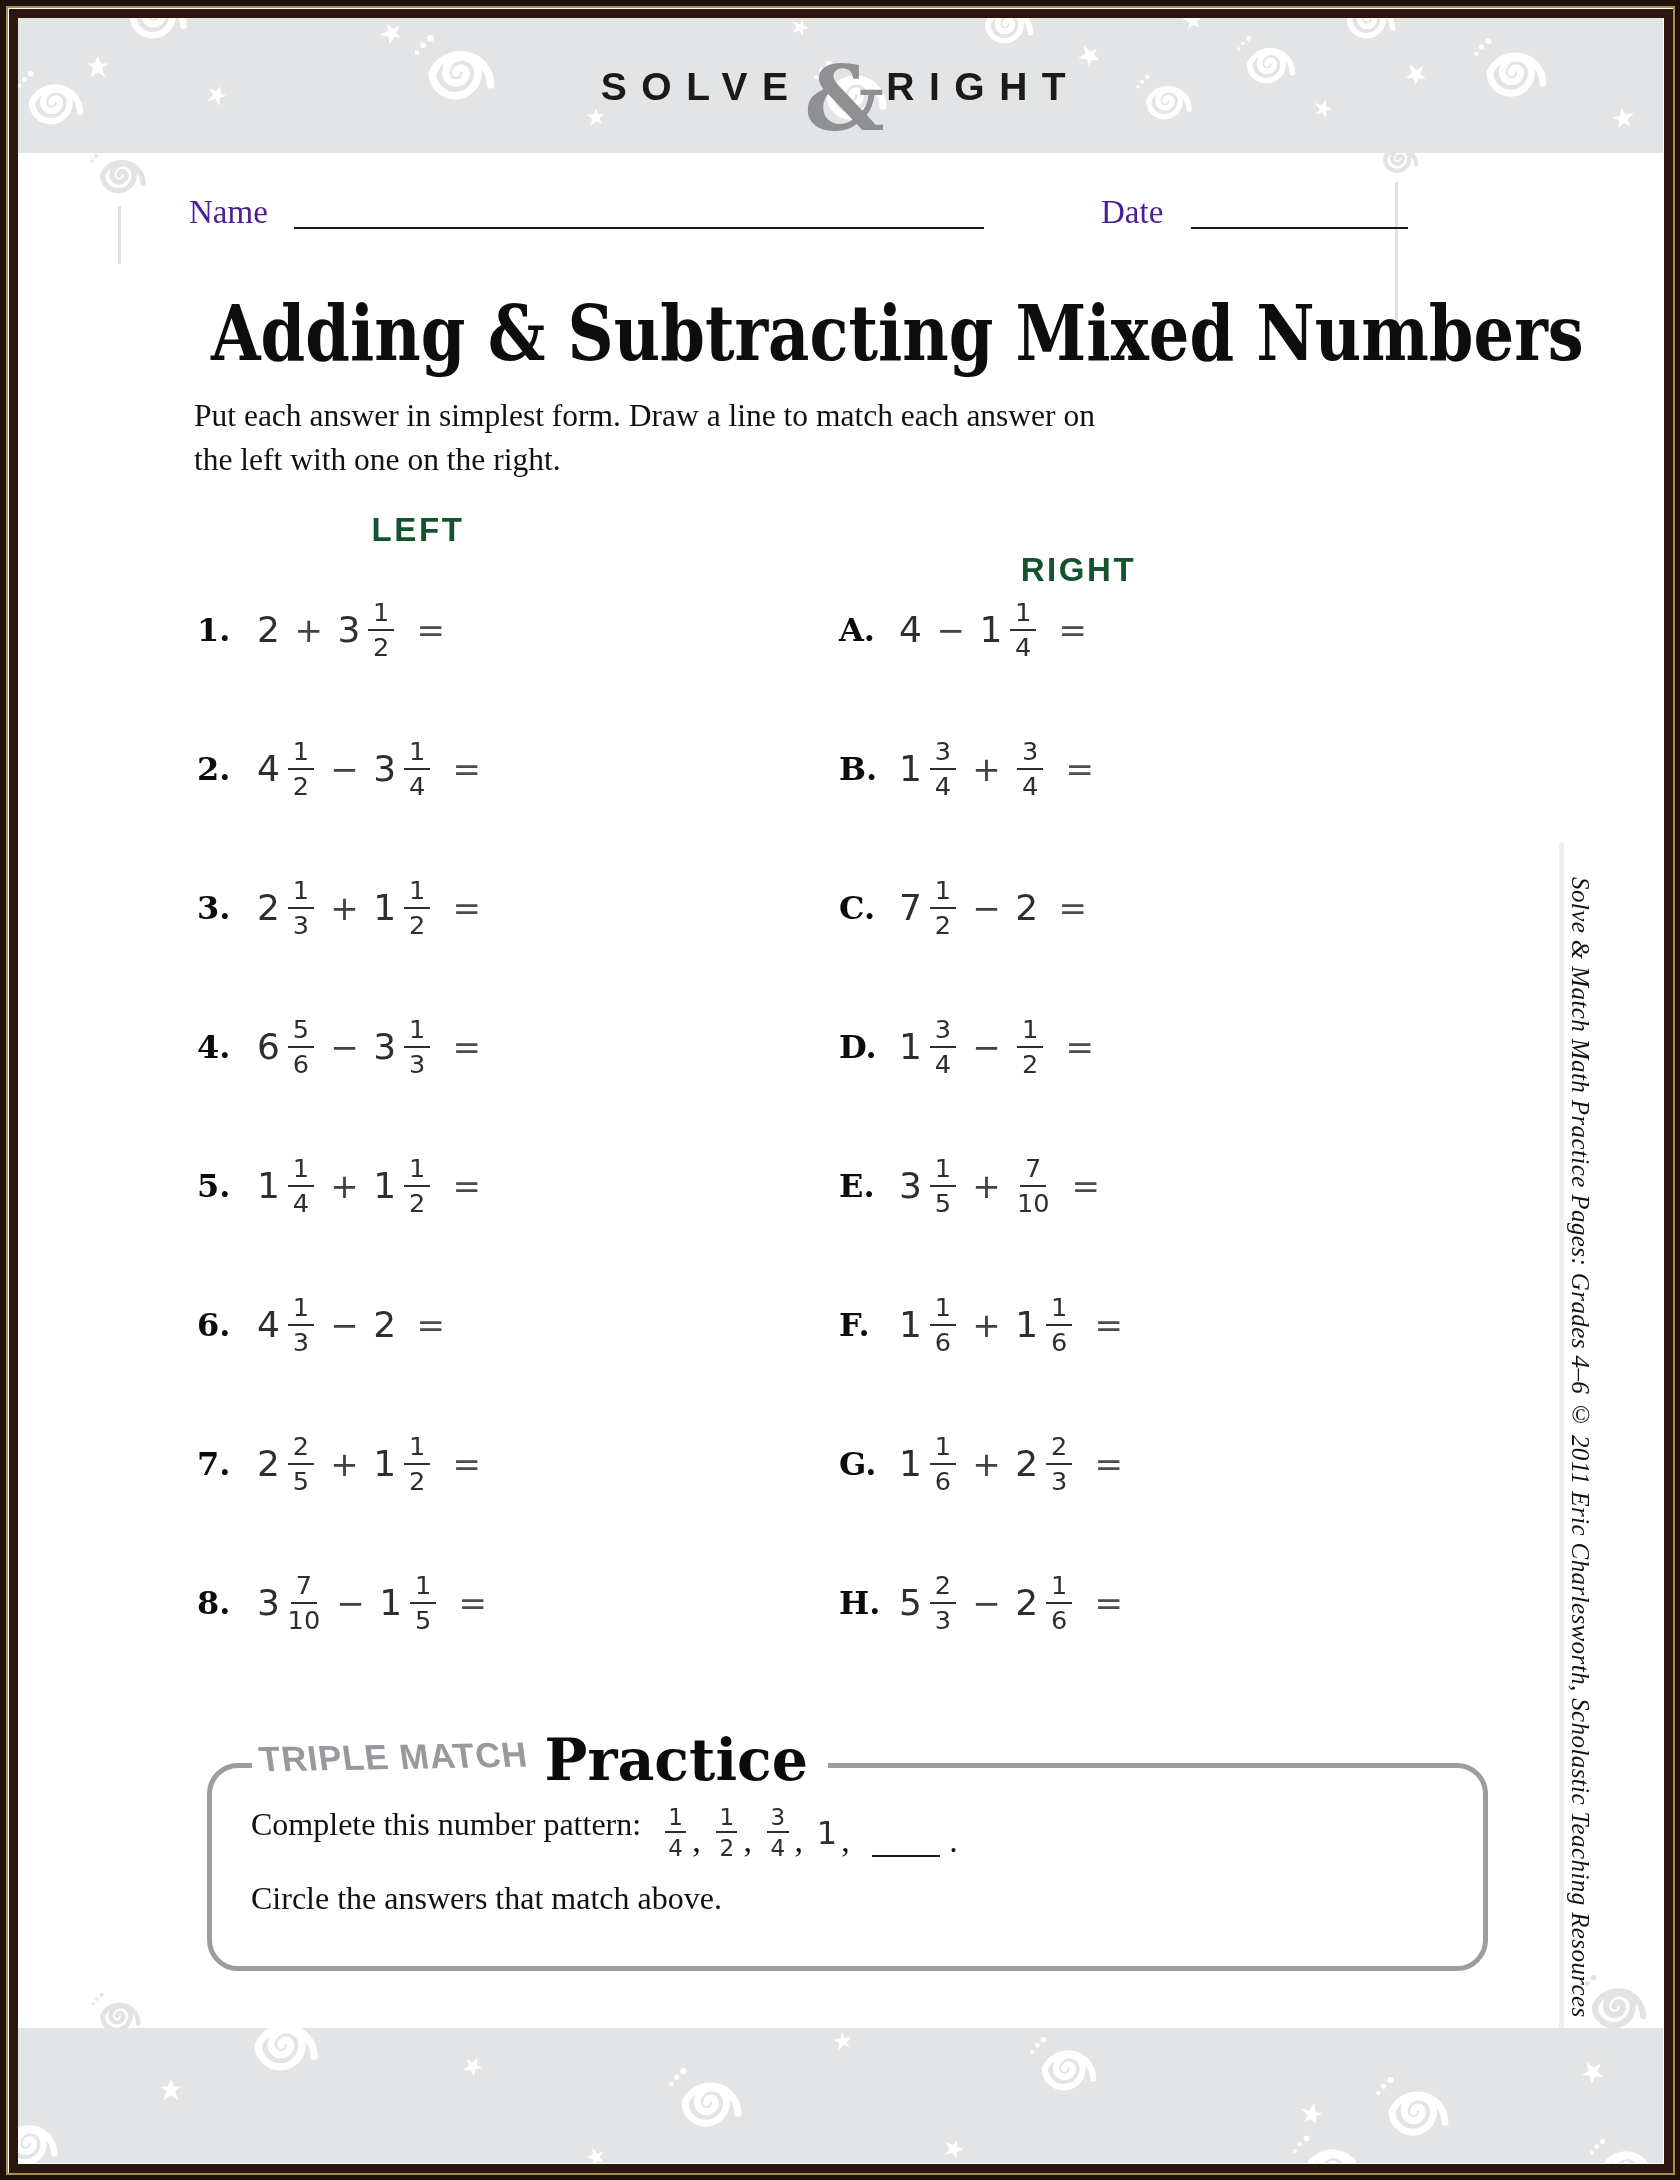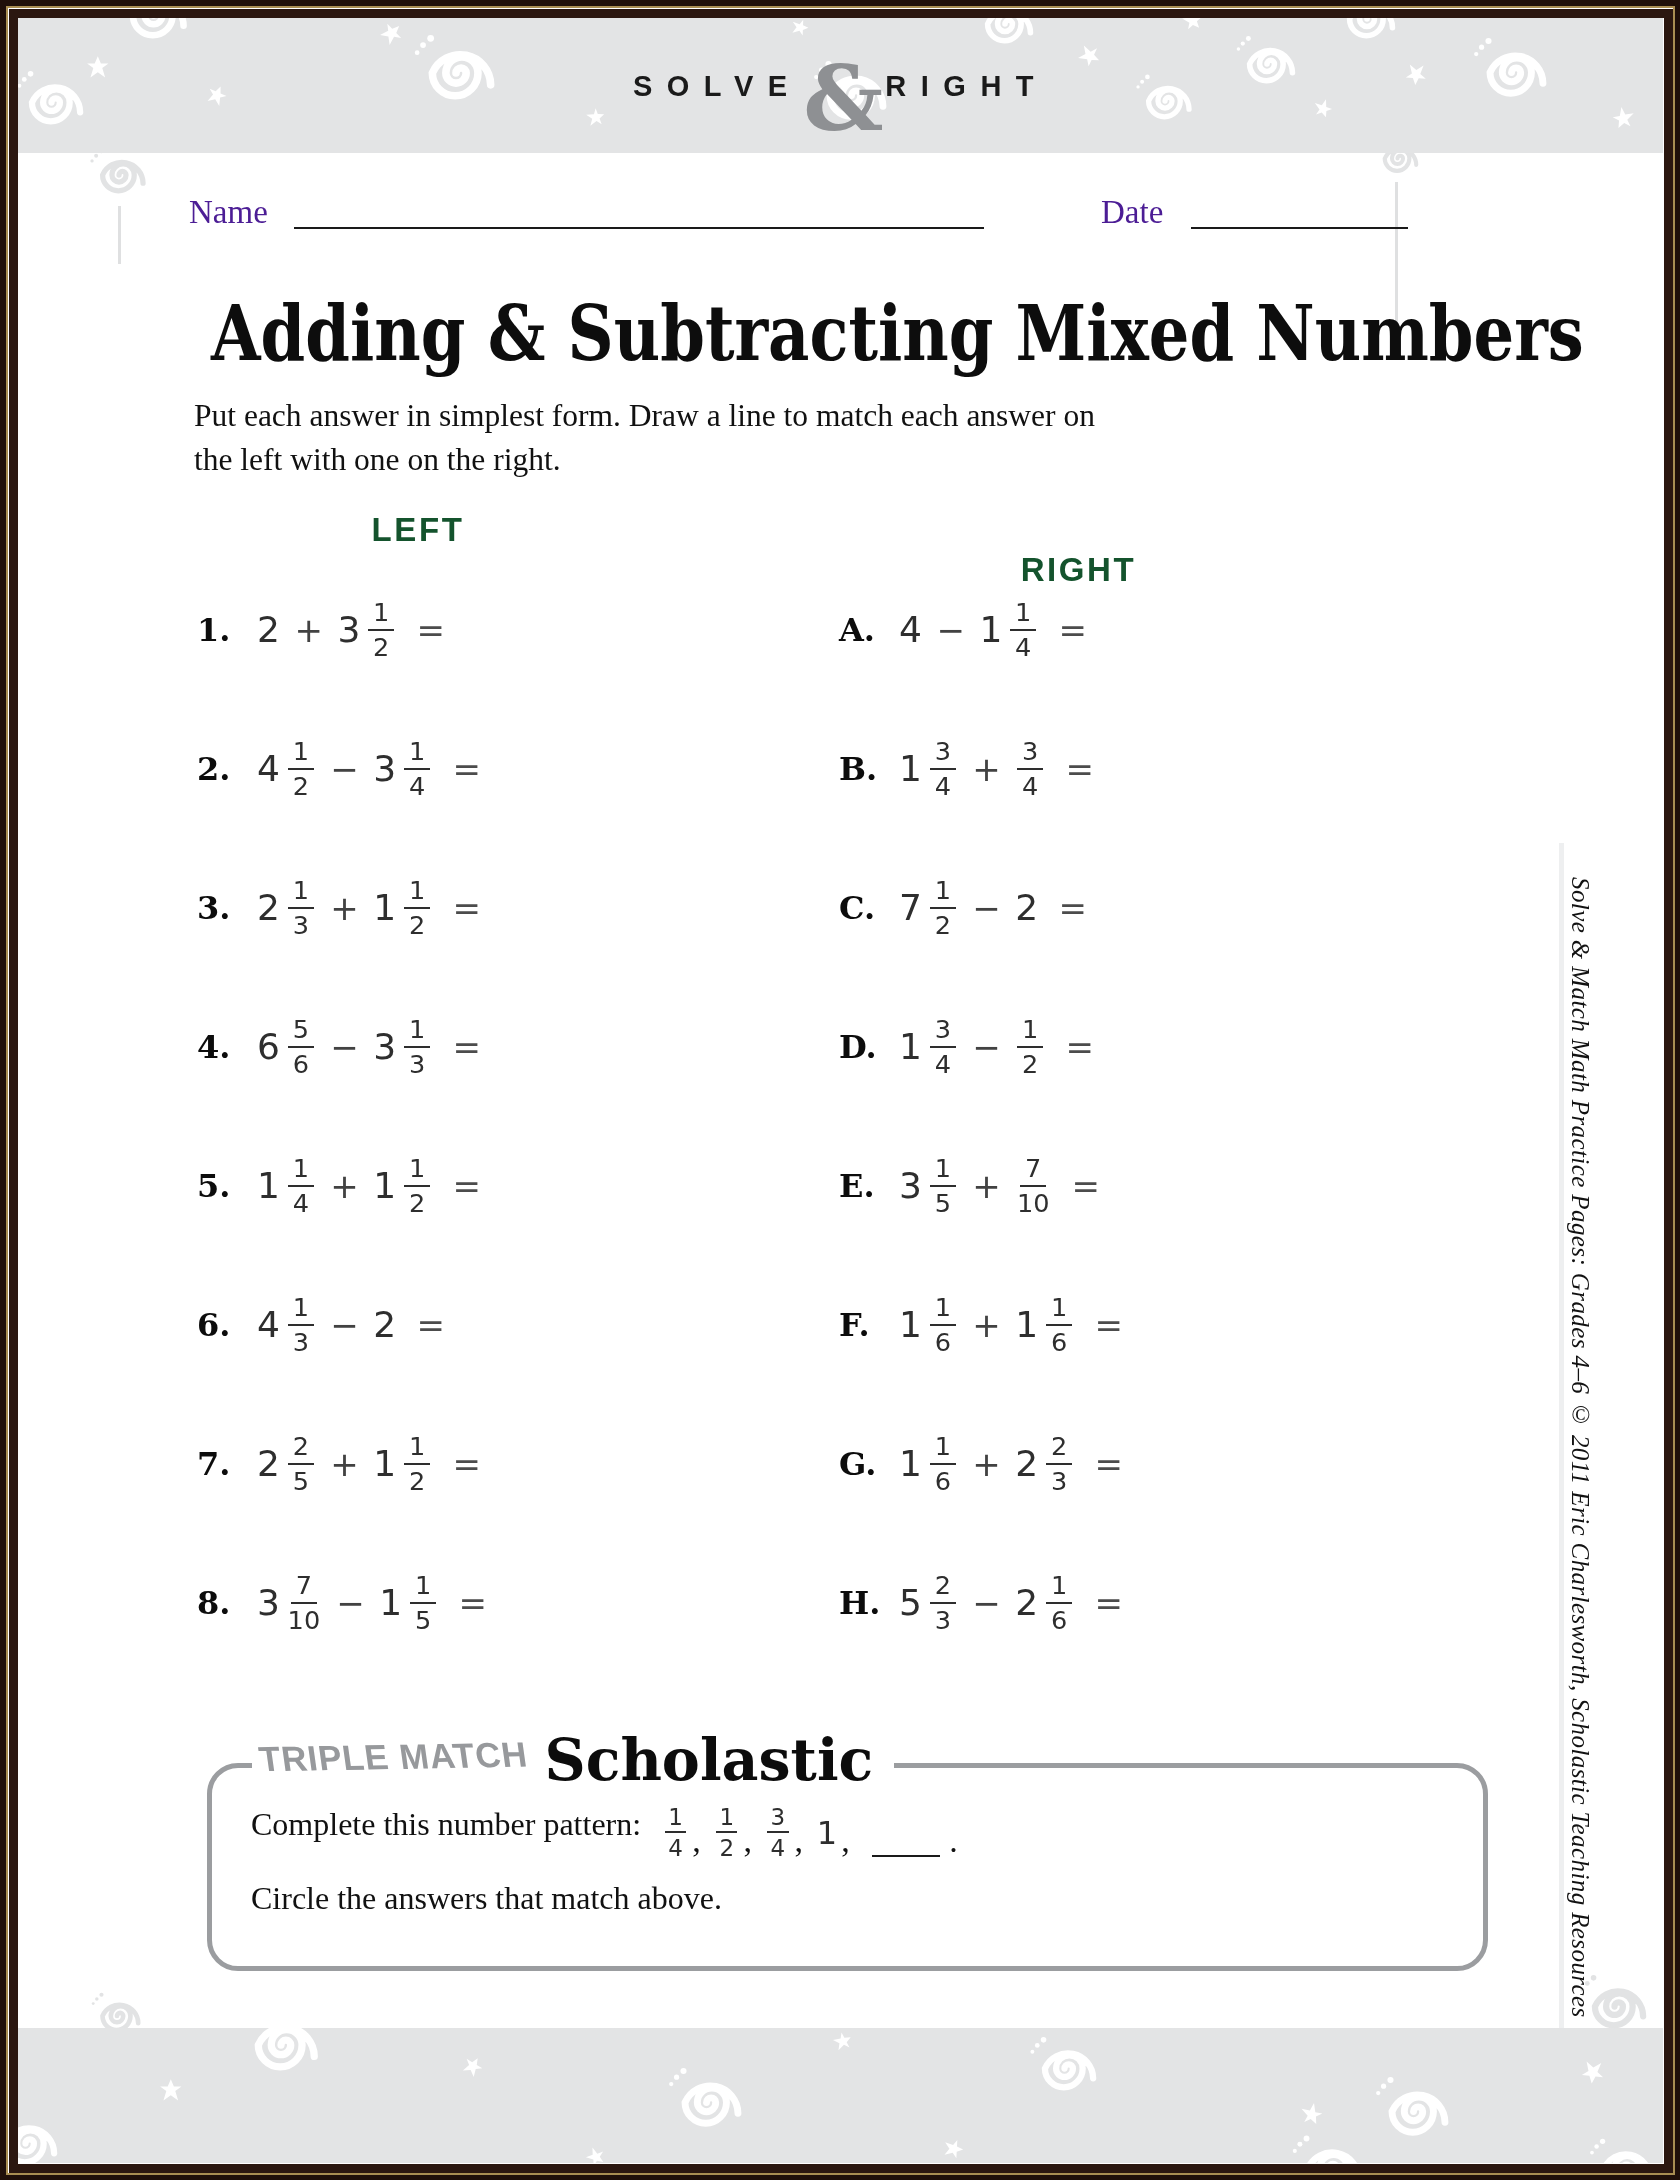--- a/index.html
+++ b/index.html
@@ -14,21 +14,21 @@
   .frame-inner{inset:8.5px;border:9.4px solid #2b1710;}
   
   .band{position:absolute;left:18px;right:18px;background:#e3e4e5;overflow:hidden;z-index:1;}
   #band-top{top:18px;height:135px;}
   #band-bottom{bottom:18px;height:135px;}
   .deco{position:absolute;pointer-events:none;}
   .stem{position:absolute;width:3.4px;background:#dfe0e1;z-index:0;}
   .fold-line{position:absolute;left:1559px;top:843px;width:5.1px;height:1188px;background:#eeeff0;z-index:0;}
   
   #logo{position:absolute;top:51px;left:0;right:0;display:flex;justify-content:center;align-items:center;z-index:2;}
-  .logo-word{font-family:"Liberation Sans",sans-serif;font-weight:700;font-size:29px;letter-spacing:14.5px;color:#1a1a1a;}
+  .logo-word{font-family:"Liberation Sans",sans-serif;font-weight:700;font-size:39px;letter-spacing:14.5px;color:#1a1a1a;}
   .logo-amp{font-family:"DejaVu Serif",serif;font-weight:700;font-size:89px;color:#8e9093;margin:0 1.7px;position:relative;top:12px;line-height:0.8;}
   
   .field-label{position:absolute;font-size:33px;color:#4c1d95;}
   .field-line{position:absolute;height:0;border-bottom:2.6px solid #1a1a1a;}
   
   #title{position:absolute;left:211px;top:288px;white-space:nowrap;
     font-family:"DejaVu Serif",serif;font-weight:700;font-size:77px;color:#0d0d0d;
     transform:scaleX(.83);transform-origin:left center;letter-spacing:0px;}
   .instr{position:absolute;left:194px;font-size:31.5px;color:#111;line-height:1.38;}
   #instr1{top:394px;}
@@ -538,21 +538,21 @@
             </span>
           </span>
           <span class="op eq">=</span>
         </span>
       </div>
     </div>
 
   <div id="challenge-box"></div>
   <div id="challenge-heading">
     <span id="challenge-kicker">TRIPLE MATCH</span>
-    <span id="challenge-title">Scholastic</span>
+    <span id="challenge-title">Practice</span>
   </div>
   <div id="challenge-content">
     <div class="ch-line" id="challenge-line1">
       <span>Complete this number pattern:</span>
       <span id="pattern">
           <span class="frac">
             <span class="fn">1</span>
             <span class="fd">4</span>
           </span>
           <span class="ptext">,</span>

